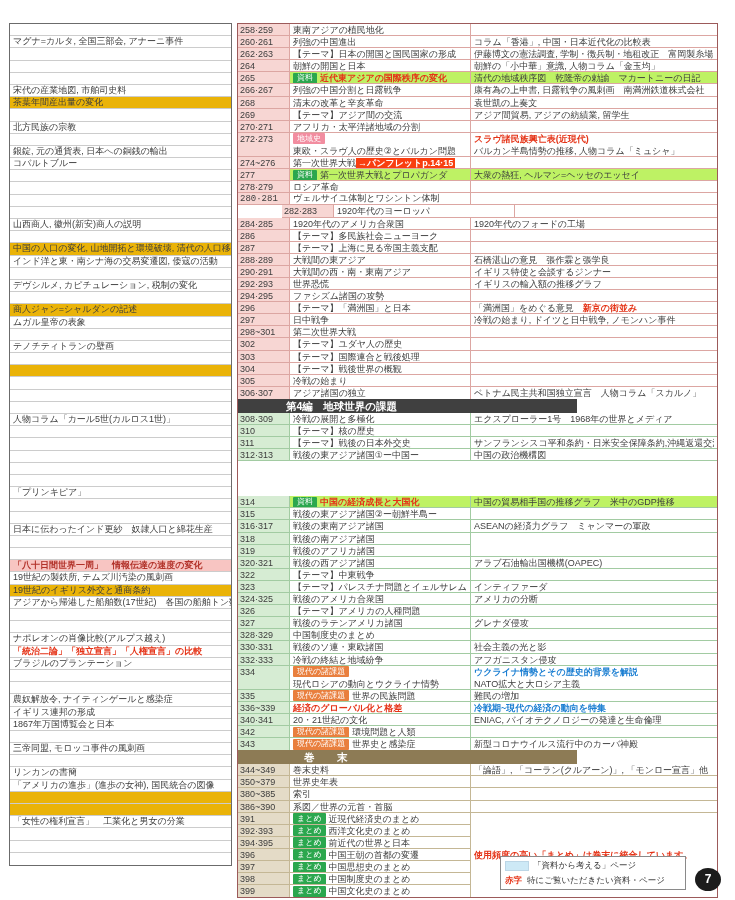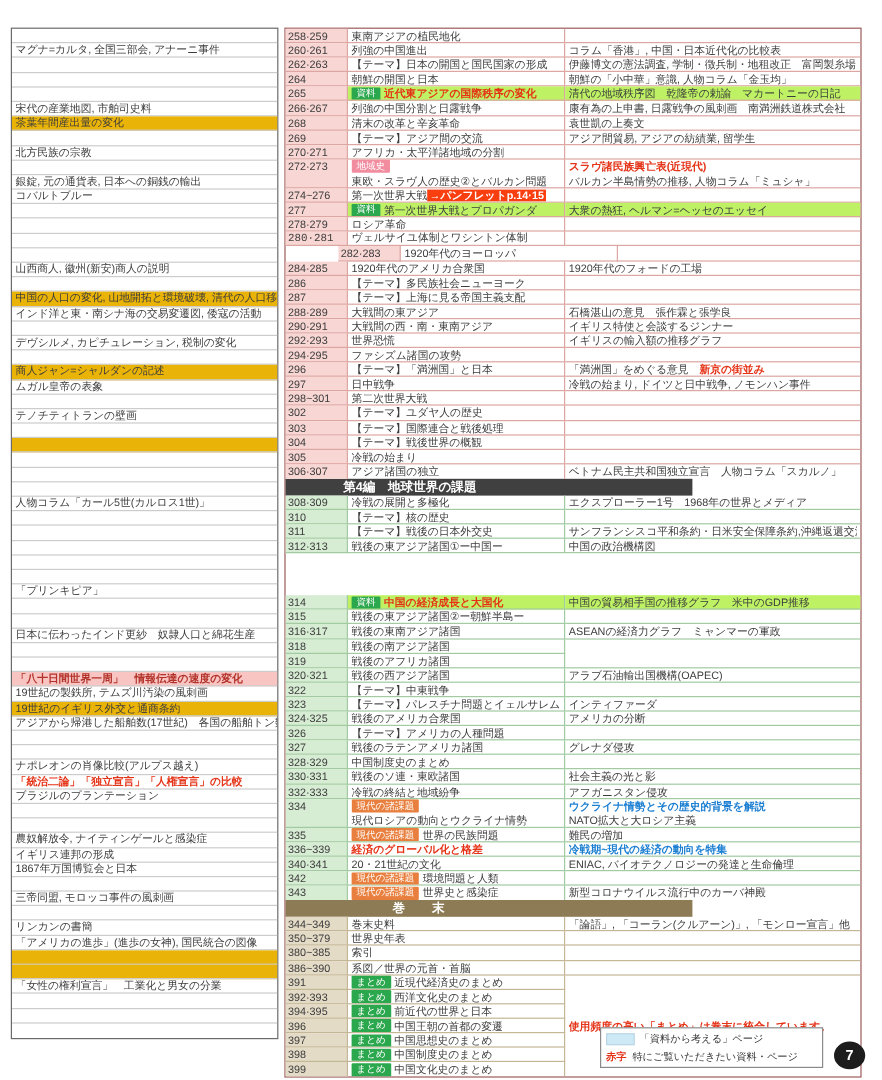--- a/index.html
+++ b/index.html
@@ -27,21 +27,21 @@
   .mrow.blue .tc,.mrow.blue .nc{background:#bef264;}
   .mrow:last-child .pc,.mrow:last-child .tc,.mrow:last-child .nc{border-bottom:none;}
   .seg-red{color:#e53317;font-weight:bold;}
   .seg-blue{color:#1c7fd2;font-weight:bold;}
   .seg-badge{background:#f93e10;color:#fff;font-weight:bold;padding:0 2px;}
   .tag-chip{display:inline-block;color:#fff;font-size:8px;line-height:10px;padding:0.5px 4px;margin-right:3px;vertical-align:1px;border-radius:1px;}
   .tline{height:12.05px;overflow:hidden;white-space:nowrap;}
 
   .banner{height:14px;box-sizing:border-box;color:#fff;font-weight:bold;font-size:10.5px;line-height:14px;width:339px;}
   .banner.green{background:#404040;padding-left:48px;}
-  .banner.brown{background:#8d7b55;padding-left:89px;letter-spacing:6px;}
+  .banner.brown{background:#8d7b55;padding-left:66px;letter-spacing:6px;}
 
   
   #legend{position:absolute;left:500px;top:856px;width:186px;height:34px;border:1px solid #8a8a8a;box-sizing:border-box;background:#fff;font-size:8.5px;line-height:15px;padding:1px 4px;}
   #legend .lg-line{display:flex;align-items:center;white-space:nowrap;}
   .swatch{display:inline-block;width:22px;height:8px;background:#cde9f6;border:1px solid #bcd6e6;margin-right:4px;}
   .lg-red{color:#e53317;font-weight:bold;margin-right:5px;}
   #page-badge{position:absolute;left:695px;top:868px;width:26px;height:23px;background:#1c1c1c;color:#fff;border-radius:50%;font-size:12px;font-weight:bold;text-align:center;line-height:23px;}
 </style>
 </head>
 <body>

